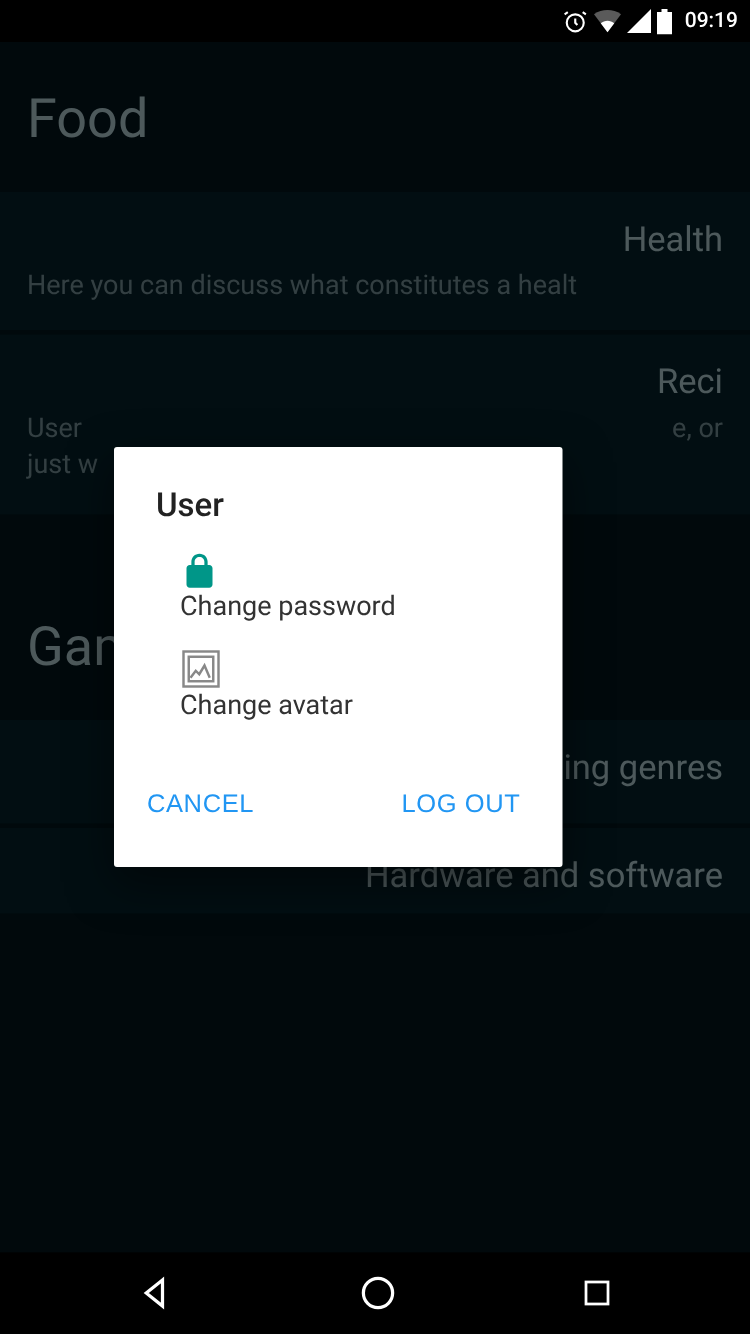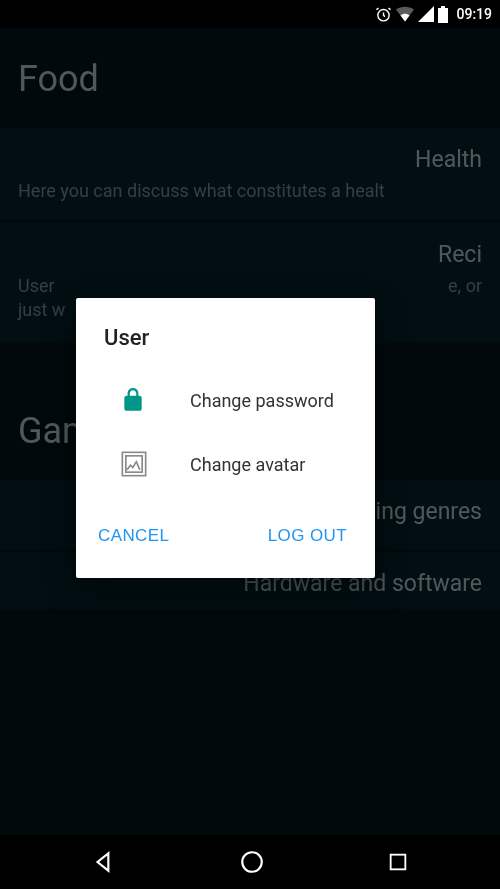--- a/index.html
+++ b/index.html
@@ -24,21 +24,21 @@
 
   .gap-block { height: 32px; }
 
   
   .dim { position: absolute; inset: 0; background: rgba(0,0,0,0.45); }
 
   
   .dialog { position: absolute; left: 76px; top: 270px; width: 299px; background: #fff; border-radius: 2px; box-shadow: 0 10px 30px rgba(0,0,0,0.5); }
   .dialog-title { font-size: 22px; font-weight: 500; color: #222; padding: 27px 28px 18px; }
   .dialog-items { padding: 0 0 22px 0; }
-  .dialog-item { display: flex; align-items: center; height: 64px; padding: 0 0 0 44px; cursor: pointer; }
+  .dialog-item { display: flex; align-items: flex-start; height: 64px; padding: 0 0 0 44px; cursor: pointer; flex-direction: column; }
   .dialog-item .icon-slot { width: 70px; display: flex; align-items: center; }
   .dialog-item .label { font-size: 18px; color: #333; }
   .dialog-actions { display: flex; justify-content: space-between; padding: 0 24px 24px 18px; }
   .dialog-btn { font-size: 17px; font-weight: 500; color: #2196f3; letter-spacing: 0.4px; background: none; border: none; padding: 8px 4px; cursor: pointer; }
 
   
   .nav-bar { position: absolute; bottom: 0; left: 0; right: 0; height: 54px; background: #000; display: flex; align-items: center; justify-content: space-around; padding: 0 30px; }
   .nav-bar svg { display: block; }
 </style>
 </head>

